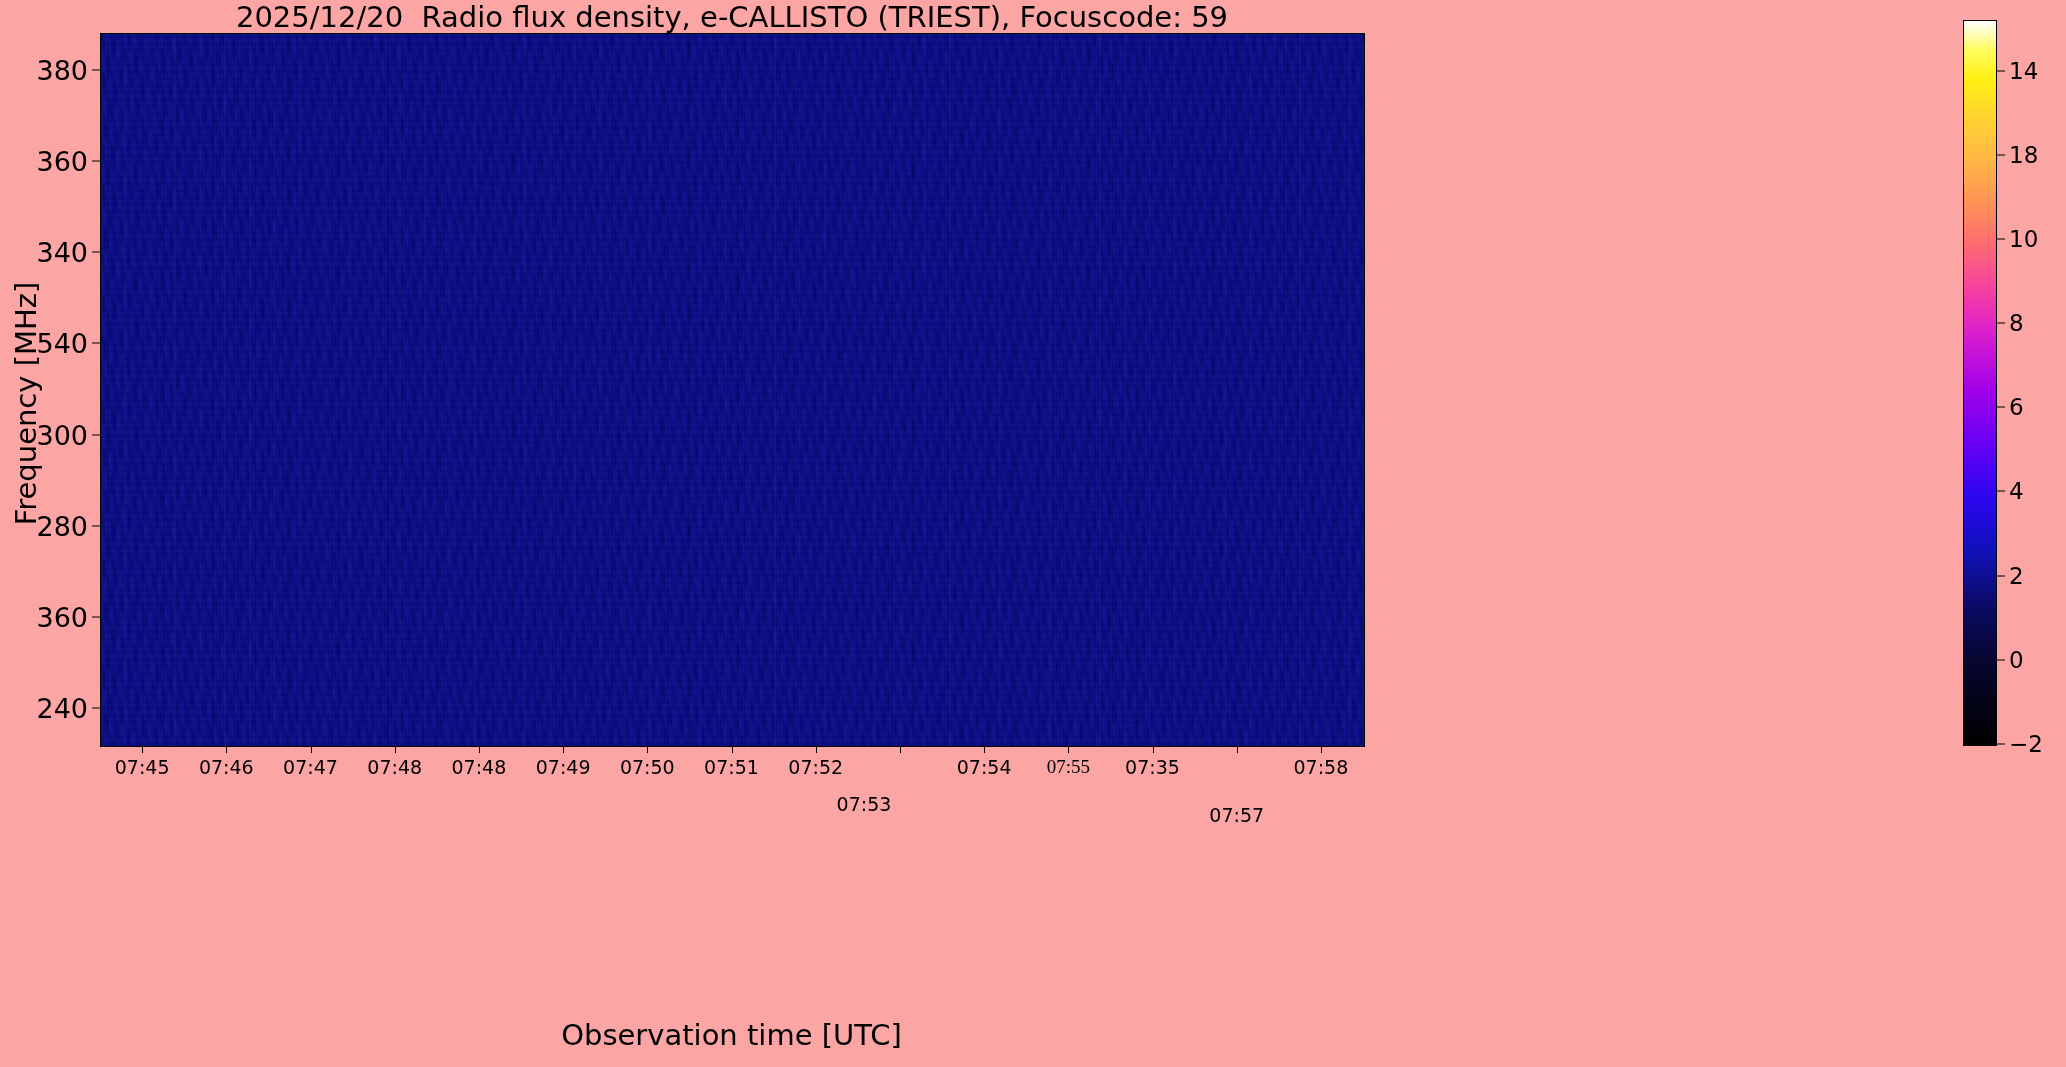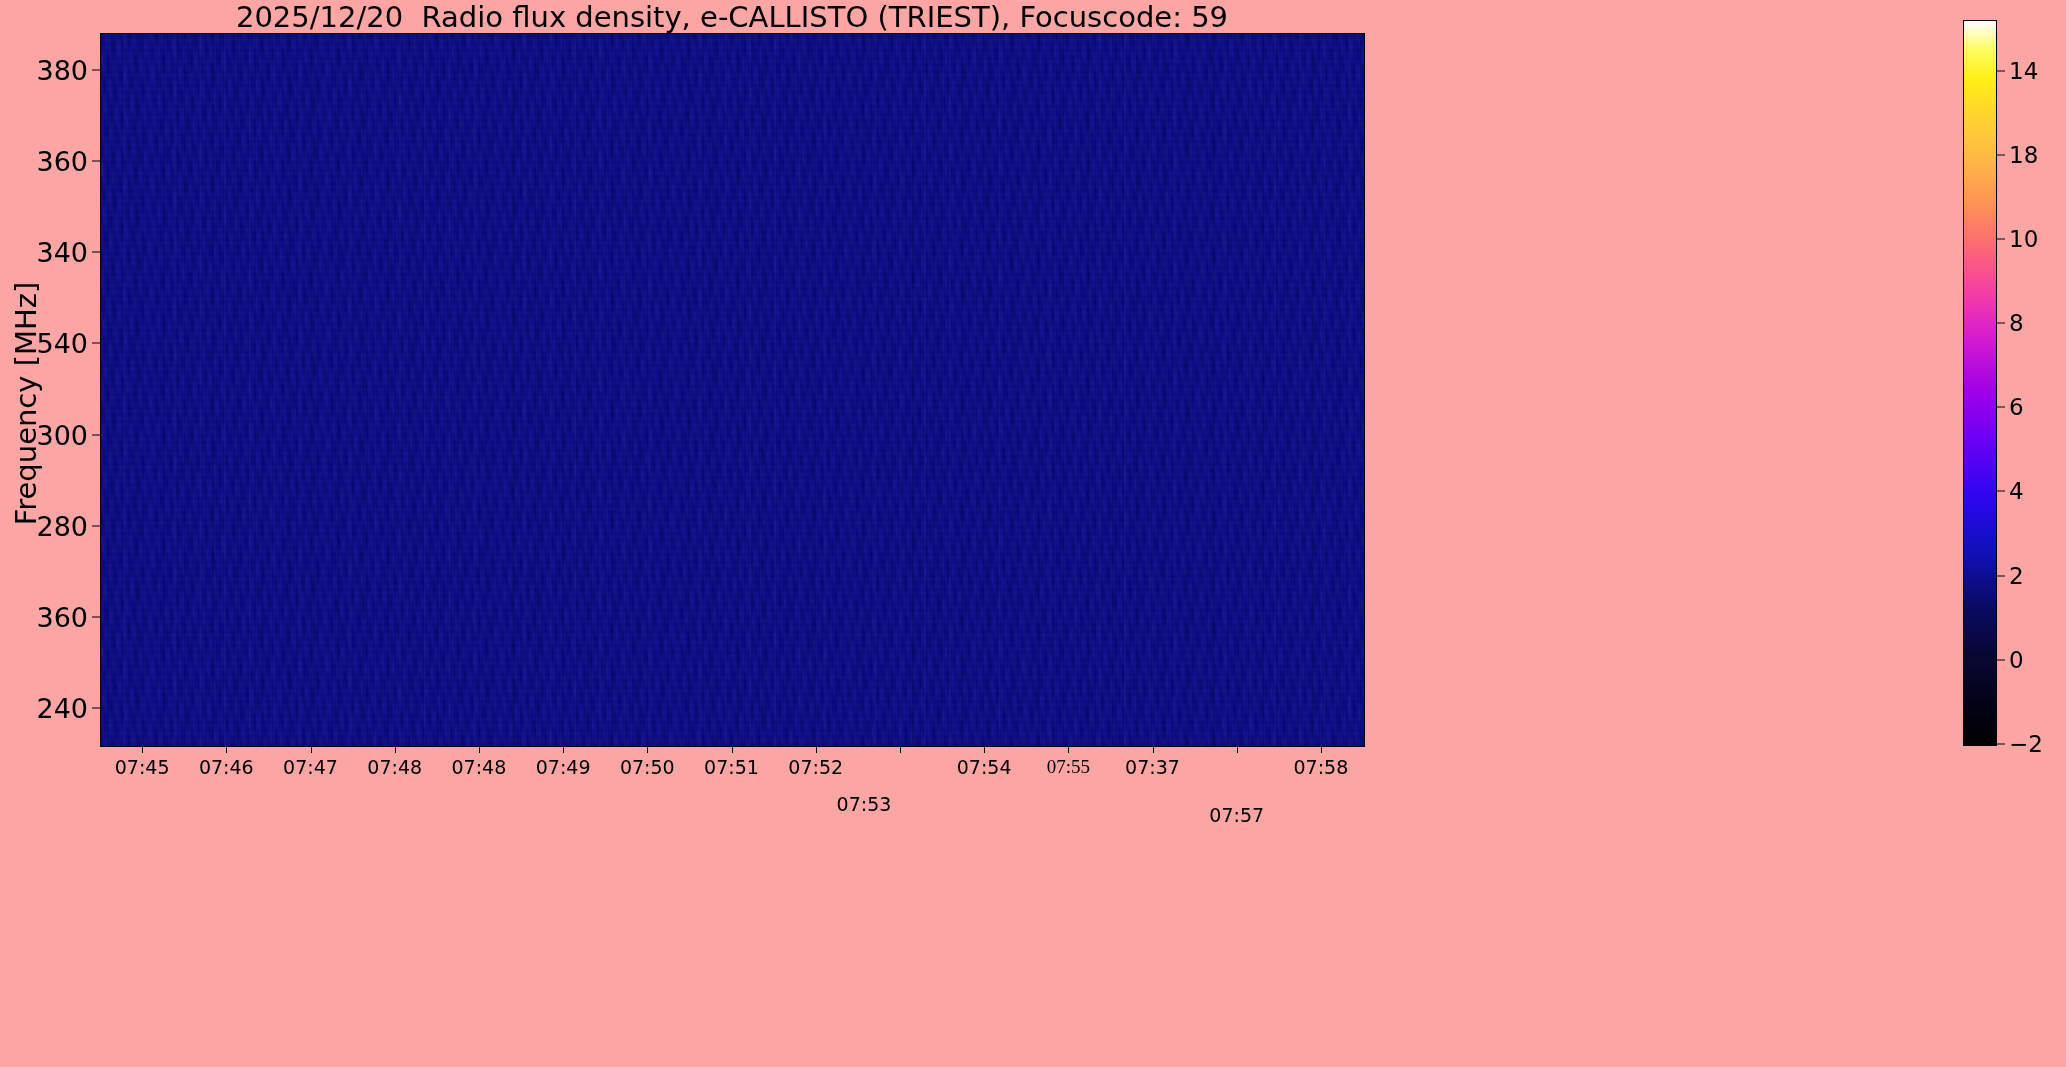--- a/index.html
+++ b/index.html
@@ -283,27 +283,28 @@
       <div class="x-tick-label" style="left: 631.5px;">07:51</div>
       <div class="x-tick-mark" style="left: 631.5px;"></div>
       <div class="x-tick-label" style="left: 715.7px;">07:52</div>
       <div class="x-tick-mark" style="left: 715.7px;"></div>
       <div class="x-tick-label" style="left: 764px; margin-top: 37px;">07:53</div>
       <div class="x-tick-mark" style="left: 799.9px;"></div>
       <div class="x-tick-label" style="left: 884.1px;">07:54</div>
       <div class="x-tick-mark" style="left: 884.1px;"></div>
       <div class="x-tick-label" style="left: 968.3px; font-family: Liberation Serif, serif;">07:55</div>
       <div class="x-tick-mark" style="left: 968.3px;"></div>
-      <div class="x-tick-label" style="left: 1052.5px;">07:37</div>
+      <div class="x-tick-label" style="left: 1052.5px;">07:35</div>
       <div class="x-tick-mark" style="left: 1052.5px;"></div>
       <div class="x-tick-label" style="left: 1136.7px; margin-top: 48px;">07:57</div>
       <div class="x-tick-mark" style="left: 1136.7px;"></div>
       <div class="x-tick-label" style="left: 1220.9px;">07:58</div>
       <div class="x-tick-mark" style="left: 1220.9px;"></div>
     </div>
+  <div id="x-axis-label">Observation time [UTC]</div>
 
   <div id="colorbar-group">
     <div id="colorbar-gradient"></div>
   <div class="cb-tick-mark" style="top: 724px;"></div>
       <div class="cb-tick-label" style="top: 724px;">−2</div>
       <div class="cb-tick-mark" style="top: 639.814px;"></div>
       <div class="cb-tick-label" style="top: 639.814px;">0</div>
       <div class="cb-tick-mark" style="top: 555.628px;"></div>
       <div class="cb-tick-label" style="top: 555.628px;">2</div>
       <div class="cb-tick-mark" style="top: 471.442px;"></div>

